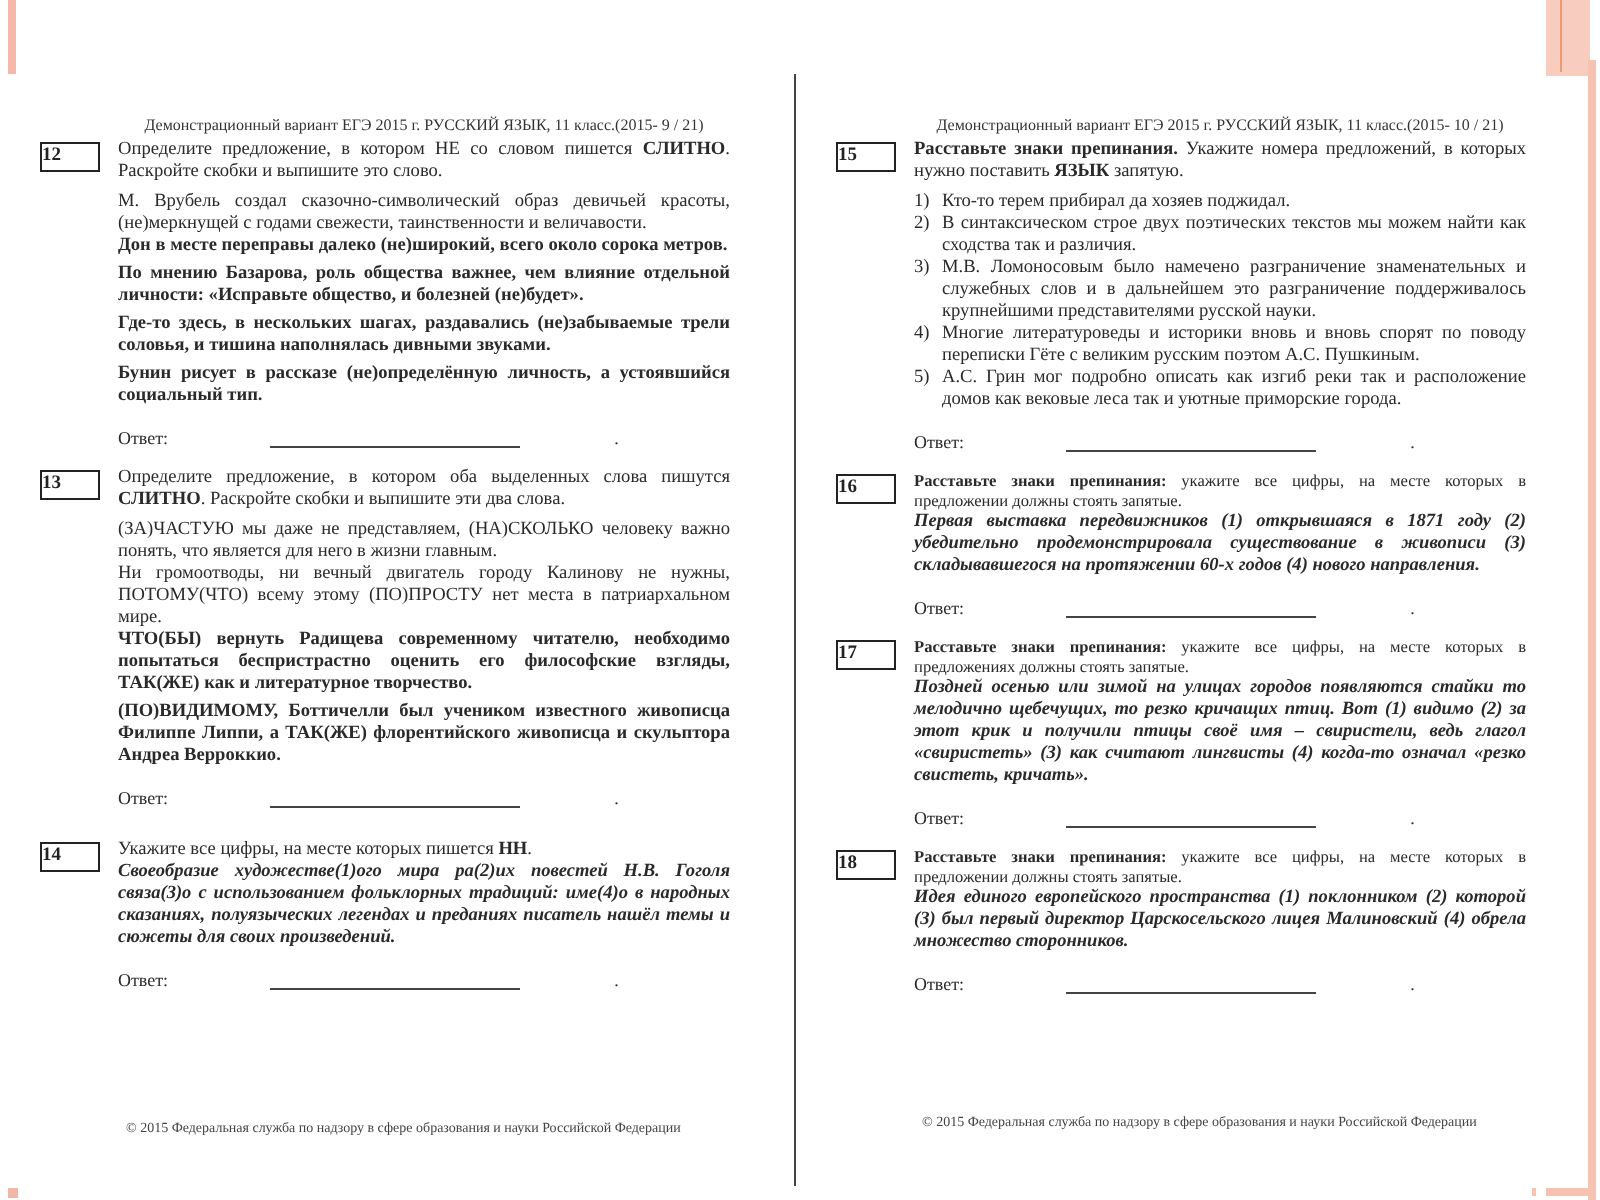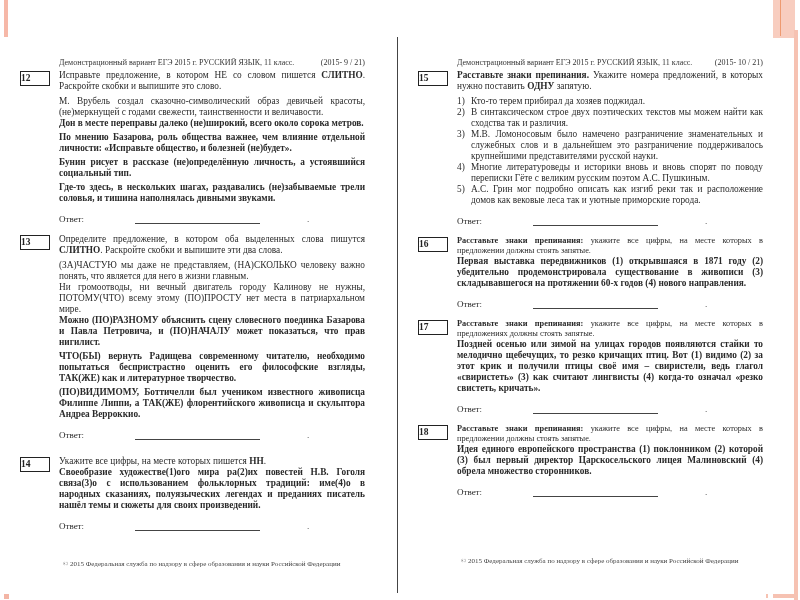--- a/index.html
+++ b/index.html
@@ -11,29 +11,29 @@
   .deco-right-band { left:773px; top:0; width:22px; height:38px; background:#f8cdbf; }
   .deco-right-line { left:780px; top:0; width:1px; height:36px; background:#ee9a70; }
   .deco-right-vert { left:794px; top:30px; width:4px; height:570px; background:#f6c2b2; }
   .deco-right-bottom { left:773px; top:594px; width:25px; height:4px; background:#f6c2b2; }
   .deco-right-bottom2 { left:766px; top:594px; width:2px; height:4px; background:#f6c2b2; }
   .divider { position:absolute; left:397px; top:37px; width:1px; height:556px; background:#444; }
 
   .page { position:absolute; top:58px; width:345px; }
   .page-left { left:20px; }
   .page-right { left:418px; }
-  .page-header { font-size:8px; color:#333; margin-left:39px; display:flex; justify-content:space-between; margin-bottom:3px; }
+  .page-header { font-size:8px; color:#333; margin-left:39px; display:flex; justify-content:center; margin-bottom:3px; }
   .task { position:relative; padding-left:39px; margin-bottom:10px; }
   .task-num { position:absolute; left:0; top:1px; width:28px; height:13px; border:1.5px solid #222;
               font-size:9.5px; font-weight:bold; text-align:left; line-height:13px; color:#222; }
   .prompt { font-size:9.3px; line-height:11px; margin:0 0 4px 0; text-align:justify; }
   .prompt b { font-weight:bold; }
   .para { font-size:9.3px; line-height:11px; margin:0 0 3px 0; text-align:justify;font-weight:bold; }
   .sent { font-size:9.3px; line-height:11px; margin:0; text-align:justify; }
-  .bold-text { font-size:9.3px; line-height:11px; font-weight:bold; text-align:justify; margin:0 0 3px 0; }
+  .bold-text { font-size:9.3px; line-height:11px; font-weight:bold; text-align:justify; margin:0 0 3px 0;font-style:italic; }
   .answer { font-size:9px; margin-top:10px; display:flex; align-items:flex-end;gap:47px; }
   .answer-line { display:inline-block; width:125px; border-bottom:1px solid #444; height:9px; margin-left:4px; }
   .small { font-size:8.3px; line-height:10px; }
   ol.list { list-style:none; padding:0; margin:0 0 2px 0; }
   ol.list li { font-size:9.3px; line-height:11px; display:flex; text-align:justify; }
   ol.list li .n { width:14px; flex:none; }
   .footer { position:absolute; font-size:7px; color:#444; }
   .footer-left { left:63px; top:560px; }
   .footer-right { left:461px; top:557px; }
 </style>
@@ -50,38 +50,37 @@
 <div class="divider"></div>
 
 <div class="page page-left">
   <div class="page-header">
     <span>Демонстрационный вариант ЕГЭ 2015 г.   РУССКИЙ ЯЗЫК, 11 класс.</span>
     <span>(2015- 9 / 21)</span>
   </div>
 
   <div class="task">
     <div class="task-num">12</div>
-    <p class="prompt"><span>Исправьте предложение, в котором НЕ со словом пишется </span><b>СЛИТНО</b><span>. Раскройте скобки и выпишите это слово.</span></p>
+    <p class="prompt"><span>Определите предложение, в котором НЕ со словом пишется </span><b>СЛИТНО</b><span>. Раскройте скобки и выпишите это слово.</span></p>
     <p class="sent">М. Врубель создал сказочно-символический образ девичьей красоты, (не)меркнущей с годами свежести, таинственности и величавости.</p>
     <p class="para">Дон в месте переправы далеко (не)широкий, всего около сорока метров.</p>
     <p class="para">По мнению Базарова, роль общества важнее, чем влияние отдельной личности: «Исправьте общество, и болезней (не)будет».</p>
+    <p class="para">Где-то здесь, в нескольких шагах, раздавались (не)забываемые трели соловья, и тишина наполнялась дивными звуками.</p>
     <p class="para">Бунин рисует в рассказе (не)определённую личность, а устоявшийся социальный тип.</p>
-    <p class="para">Где-то здесь, в нескольких шагах, раздавались (не)забываемые трели соловья, и тишина наполнялась дивными звуками.</p>
     <div class="answer">
       <span>Ответ:</span>
       <span class="answer-line"></span>.
     </div>
   </div>
 
   <div class="task">
     <div class="task-num">13</div>
     <p class="prompt"><span>Определите предложение, в котором оба выделенных слова пишутся </span><b>СЛИТНО</b><span>. Раскройте скобки и выпишите эти два слова.</span></p>
     <p class="sent">(ЗА)ЧАСТУЮ мы даже не представляем, (НА)СКОЛЬКО человеку важно понять, что является для него в жизни главным.</p>
     <p class="sent">Ни громоотводы, ни вечный двигатель городу Калинову не нужны, ПОТОМУ(ЧТО) всему этому (ПО)ПРОСТУ нет места в патриархальном мире.</p>
-    <p class="para">Можно (ПО)РАЗНОМУ объяснить сцену словесного поединка Базарова и Павла Петровича, и (ПО)НАЧАЛУ может показаться, что прав нигилист.</p>
     <p class="para">ЧТО(БЫ) вернуть Радищева современному читателю, необходимо попытаться беспристрастно оценить его философские взгляды, ТАК(ЖЕ) как и литературное творчество.</p>
     <p class="para">(ПО)ВИДИМОМУ, Боттичелли был учеником известного живописца Филиппе Липпи, а ТАК(ЖЕ) флорентийского живописца и скульптора Андреа Верроккио.</p>
     <div class="answer">
       <span>Ответ:</span>
       <span class="answer-line"></span>.
     </div>
   </div>
 
   <div class="task" style="margin-top:16px;">
     <div class="task-num">14</div>
@@ -96,21 +95,21 @@
 <div class="footer footer-left">© 2015 Федеральная служба по надзору в сфере образования и науки Российской Федерации</div>
 
 <div class="page page-right">
   <div class="page-header">
     <span>Демонстрационный вариант ЕГЭ 2015 г.   РУССКИЙ ЯЗЫК, 11 класс.</span>
     <span>(2015- 10 / 21)</span>
   </div>
 
   <div class="task">
     <div class="task-num">15</div>
-    <p class="prompt"><b>Расставьте знаки препинания.</b><span> Укажите  номера предложений, в которых нужно поставить </span><b>ОДНУ</b><span> запятую.</span></p>
+    <p class="prompt"><b>Расставьте знаки препинания.</b><span> Укажите  номера предложений, в которых нужно поставить </span><b>ЯЗЫК</b><span> запятую.</span></p>
     <ol class="list">
       <li>
           <span class="n">1)</span>
           <span>Кто-то терем прибирал да хозяев поджидал.</span>
         </li>
       <li>
           <span class="n">2)</span>
           <span>В синтаксическом строе двух поэтических текстов мы можем найти как сходства так и различия.</span>
         </li>
       <li>

